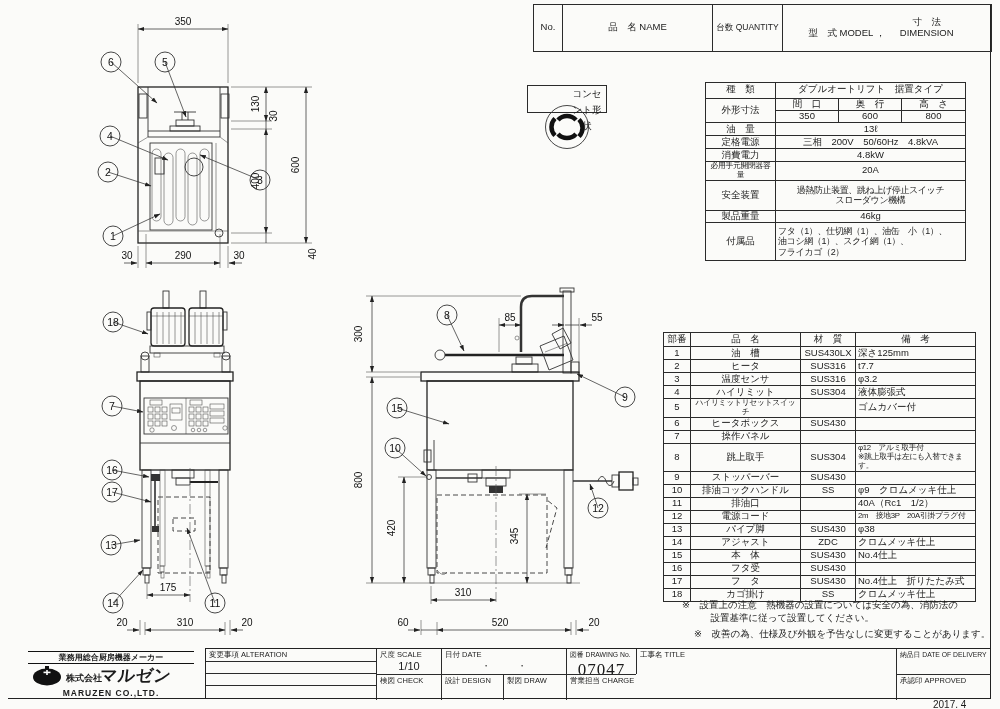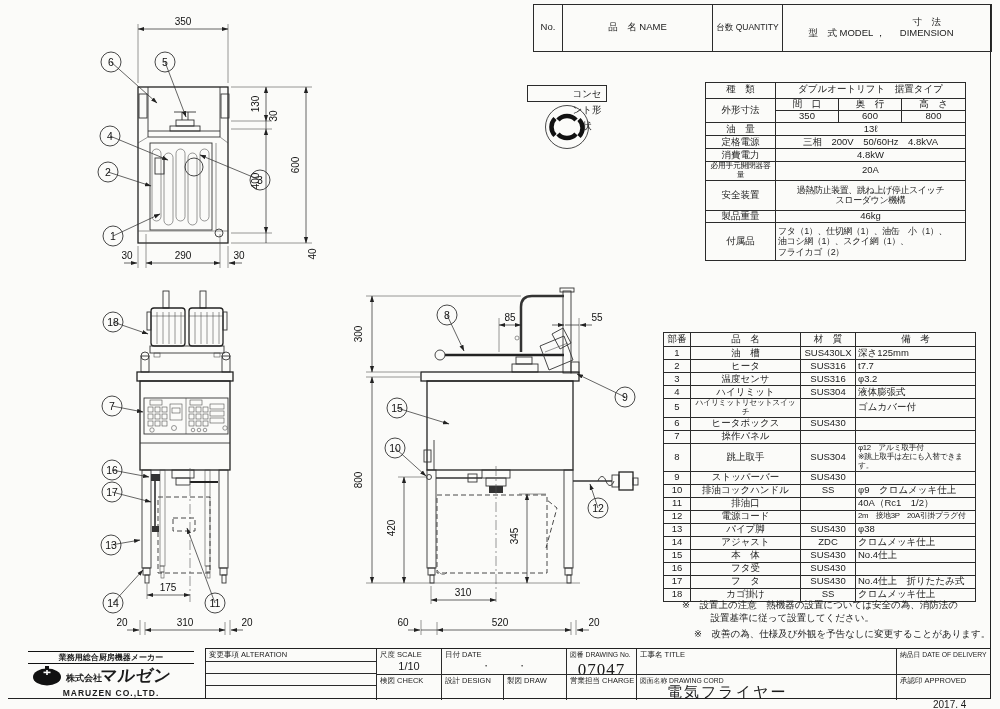--- a/index.html
+++ b/index.html
@@ -50,21 +50,21 @@
       <td>No.</td>
       <td>品　名 NAME</td>
       <td style="font-size:8.5px;">台数 QUANTITY</td>
       <td style="padding:12px;">
         <span style="display:inline-block;width:38%;">型　式 MODEL</span><span>，</span><span style="display:inline-block;width:45%;">寸　法 DIMENSION</span>
       </td>
     </tr>
   </tbody>
     </table>
 
-  <div class="abs" style="left:527px;top:85px;width:80px;height:17px;border:1px solid #2b2b2b;box-sizing:border-box;font-size:9.5px;text-align:center;line-height:16px;padding-left:40px;">コンセント形状</div>
+  <div class="abs" style="left:527px;top:85px;width:80px;height:28px;border:1px solid #2b2b2b;box-sizing:border-box;font-size:9.5px;text-align:center;line-height:16px;padding-left:40px;">コンセント形状</div>
   <svg class="abs" style="left:527px;top:103px;" width="80" height="50" viewBox="0 0 80 50">
     <circle cx="40" cy="24" r="21.5" class="thin"></circle>
     <path d="M 31,17 A 12 12 0 0 1 49,17" stroke="#111" stroke-width="4.5" fill="none"></path>
     <path d="M 48,9.5  A 12 12 0 0 1 48,26.5" transform="translate(4,7)" stroke="#111" stroke-width="4.5" fill="none"></path>
     <path d="M 49,31 A 12 12 0 0 1 31,31" stroke="#111" stroke-width="4.5" fill="none"></path>
     <path d="M 28,32.5 A 12 12 0 0 1 28,15.5" stroke="#111" stroke-width="4.5" fill="none"></path>
   </svg>
 
   <table class="abs" style="left:705px;top:82px;width:260px;border:1.2px solid #222;">
     <colgroup>
@@ -295,24 +295,20 @@
       <span class="tb-lab">検図  CHECK</span>
     </div>
     <div class="tb-cell" style="left:235px;top:25px;width:62px;height:26px;border-top:1px solid #2b2b2b;">
       <span class="tb-lab">設計  DESIGN</span>
     </div>
     <div class="tb-cell" style="left:297px;top:25px;width:63px;height:26px;border-top:1px solid #2b2b2b;">
       <span class="tb-lab">製図  DRAW</span>
     </div>
     <div class="tb-cell" style="left:360px;top:25px;width:70px;height:26px;border-top:1px solid #2b2b2b;">
       <span class="tb-lab">営業担当  CHARGE</span>
-    </div>
-    <div class="tb-cell" style="left:430px;top:25px;width:260px;height:26px;border-top:1px solid #2b2b2b;">
-      <span class="tb-lab" style="font-size:6.8px;">図面名称  DRAWING CORD</span>
-      <span style="position:absolute;left:30px;top:8px;font-size:15px;letter-spacing:2px;">電気フライヤー</span>
     </div>
     <div class="tb-cell" style="left:690px;top:25px;width:95px;height:26px;border-top:1px solid #2b2b2b;">
       <span class="tb-lab">承認印  APPROVED</span>
     </div>
   </div>
 
   <div class="abs" style="left:933px;top:699px;font-size:10px;">2017. 4</div>
 
   <svg class="abs" style="left:0;top:0;" width="700" height="670" viewBox="0 0 700 670">
     <defs>

